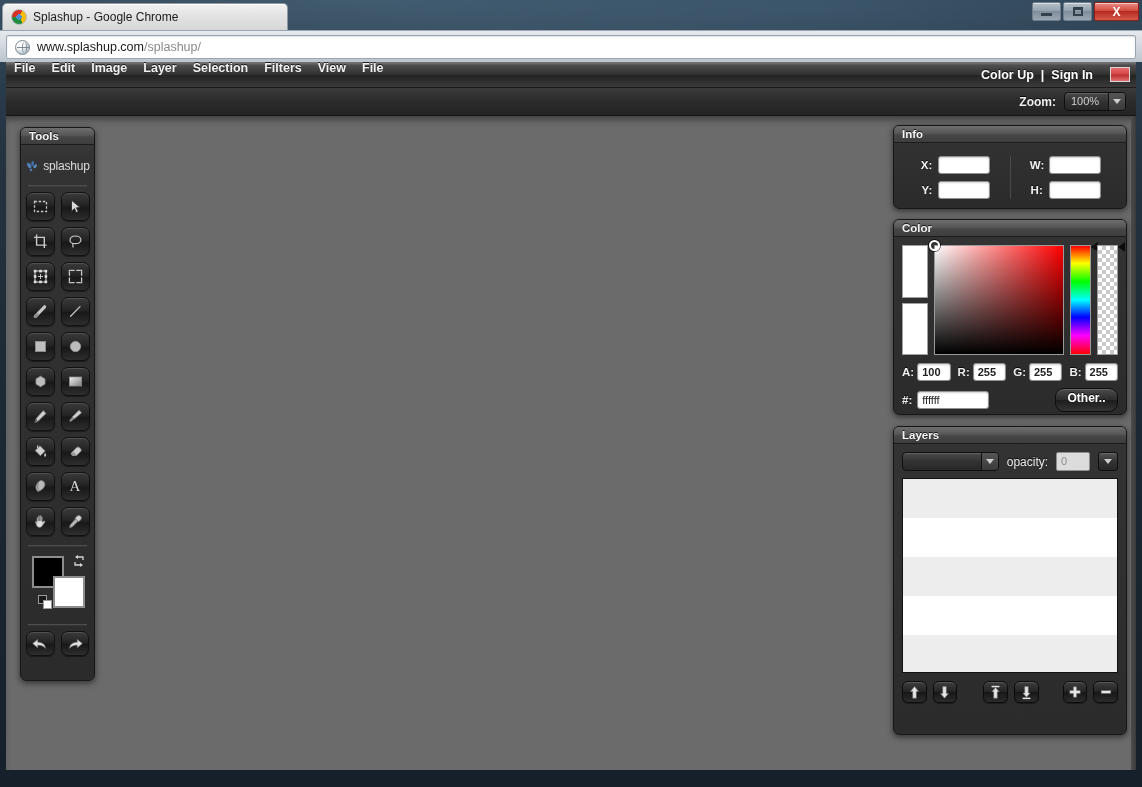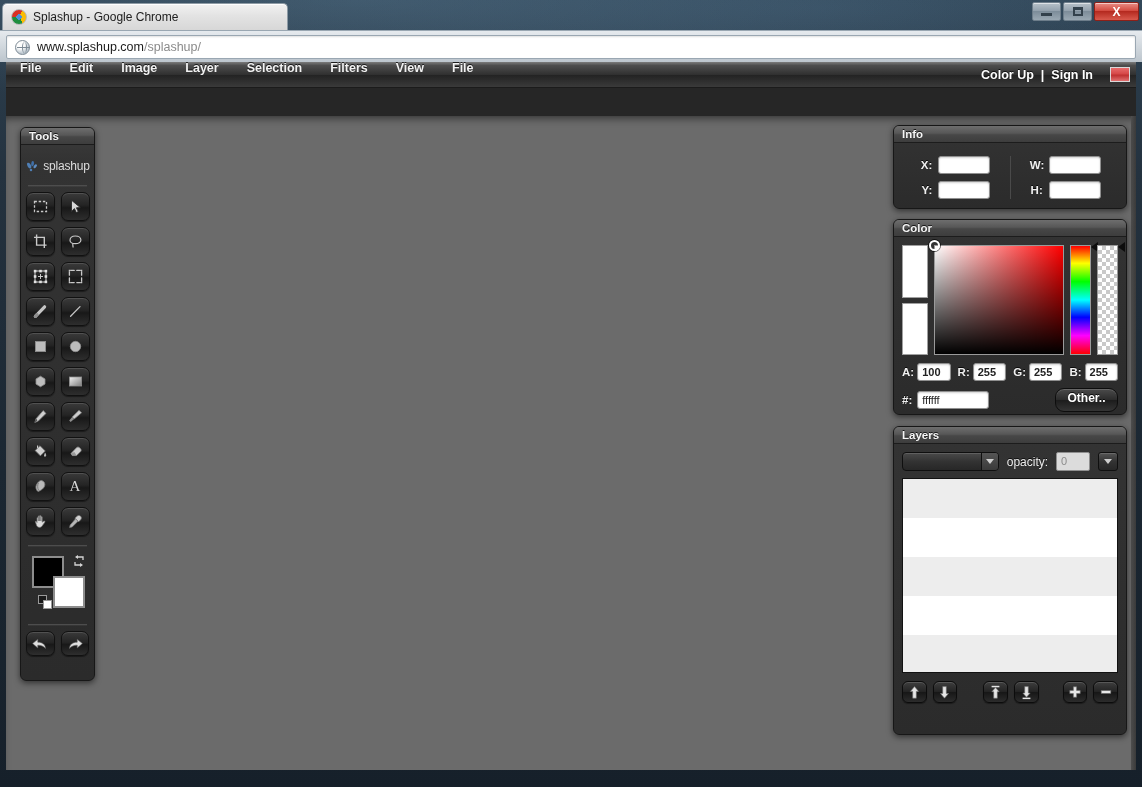--- a/index.html
+++ b/index.html
@@ -109,21 +109,21 @@
 
   
   .menubar {
     position: absolute; left: 0; top: 0; width: 1130px; height: 26px;
     background: linear-gradient(180deg,#7b7b7b 0%,#4d4d4d 14%,#2f2f2f 52%,#232323 53%,#3a3a3a 100%);
     border-bottom: 1px solid #1b1b1b;
     display: flex; align-items: center;
   }
   .menu-item {
     font-size: 12.5px; font-weight: bold; color: #f2f2f2;
-    padding: 0 14px; line-height: 25px; height: 37px;
+    padding: 0 8px; line-height: 25px; height: 37px;
     text-shadow: 0 -1px 0 rgba(0,0,0,.75);
     cursor: default; white-space: nowrap;
   }
   .menu-spacer { flex: 1; }
   .auth-link {
     font-size: 12.5px; font-weight: bold; color: #fff;
     padding: 0 5px; text-shadow: 0 -1px 0 rgba(0,0,0,.75); white-space: nowrap;
   }
   .auth-sep { font-size: 12.5px; font-weight: bold; color:#fff; padding: 0 2px; }
   .flag-btn {
@@ -420,20 +420,29 @@
       <div class="menu-item">Filters</div>
       <div class="menu-item">View</div>
       <div class="menu-item">File</div>
       <div class="menu-spacer"></div>
       <div class="auth-link">Color Up</div>
       <div class="auth-sep">|</div>
       <div class="auth-link">Sign In</div>
       <div class="flag-btn"></div>
     </div>
 
+    <div class="zoombar">
+      <span class="zoom-label">Zoom:</span>
+      <div class="zoom-select">
+        <span class="zoom-value">100%</span>
+        <span class="zoom-arrow">
+          <i class="caret-down"></i>
+        </span>
+      </div>
+    </div>
 
     <div class="workspace">
       <div class="ws-scrollbar"></div>
     </div>
   </div>
 
   <div class="panel" id="tools-panel">
     <div class="panel-header">
       <span class="panel-title">Tools</span>
     </div>

